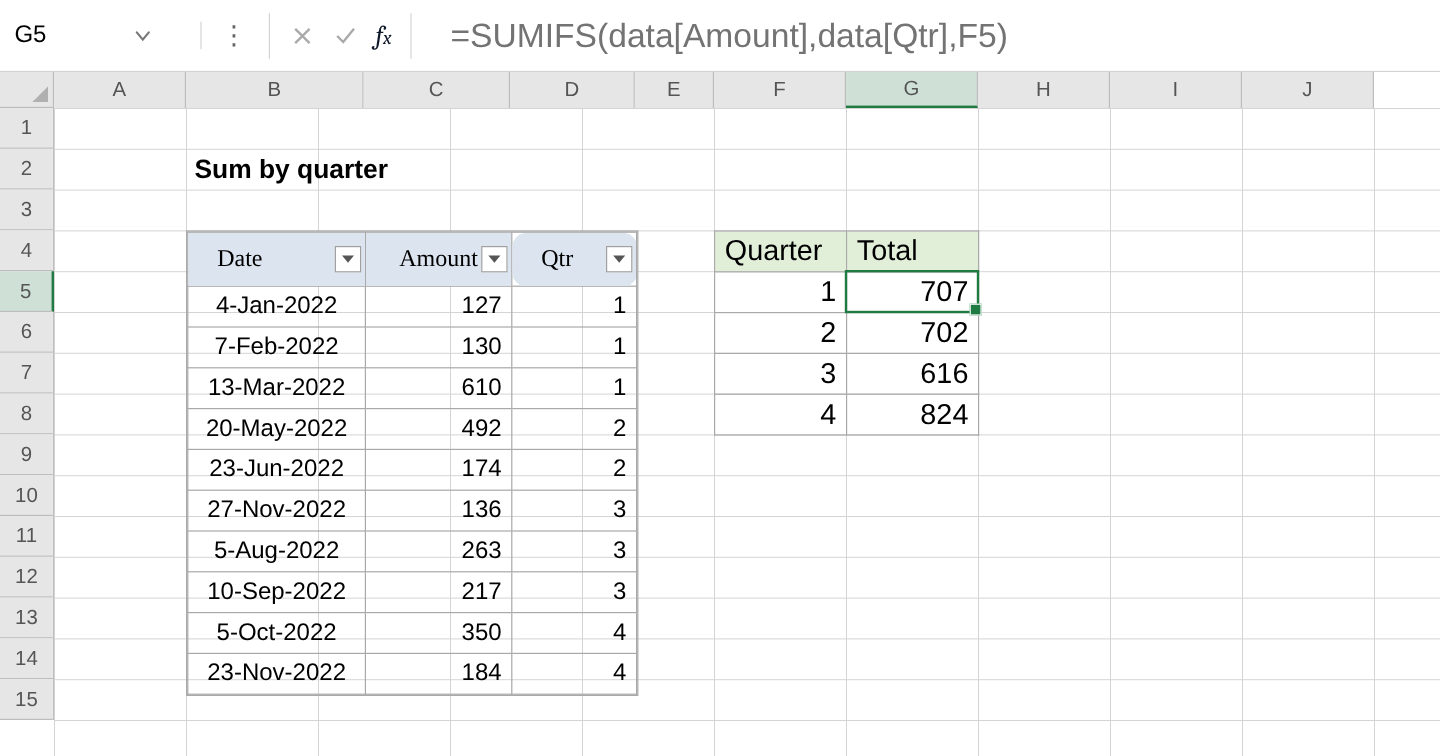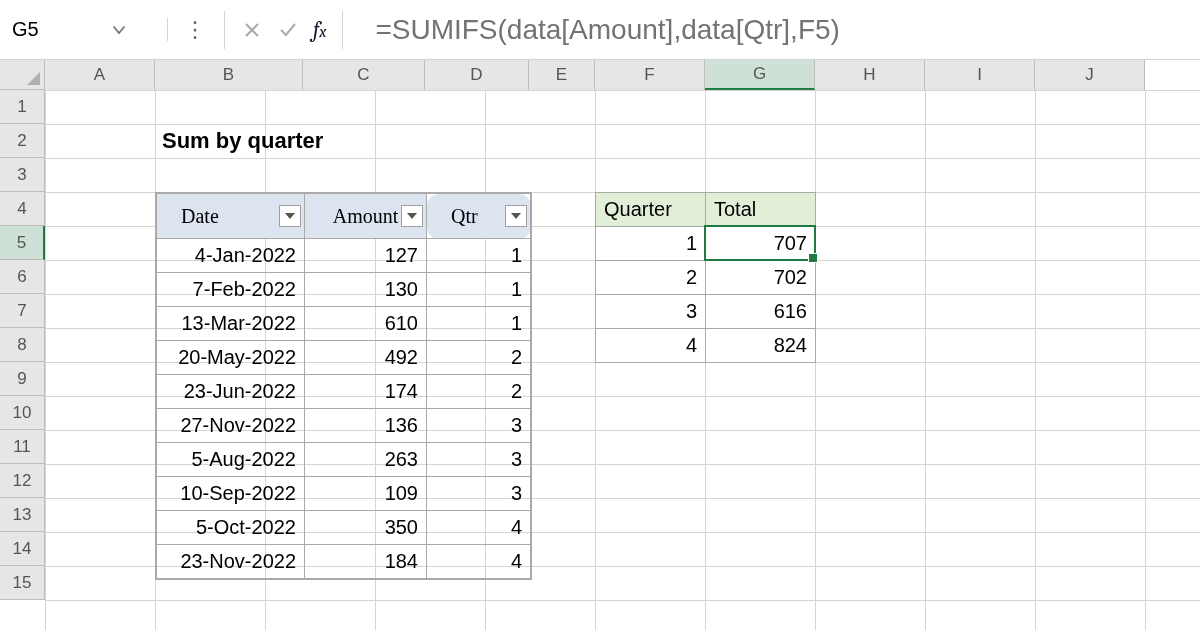--- a/index.html
+++ b/index.html
@@ -199,41 +199,41 @@
     padding:0 24px;
     border:1px solid #a9a9a9;
     position:relative;
     font-family:Liberation Serif, serif;
   }
   .data-table td{
     height:34px;
     border:1px solid #a9a9a9;
     padding:0 8px;
   }
-  .data-table .col-date{width:148px;text-align:right;}
+  .data-table .col-date{width:148px;text-align:center;}
   .data-table .col-amt{width:122px;text-align:right;}
   .data-table .col-qtr{width:104px;text-align:right;}
 
   .filter-btn{
     position:absolute;
     right:3px;top:50%;
     transform:translateY(-50%);
     width:22px;height:22px;
     border:1px solid #a0a0a0;
     background:#fff;
     display:flex;align-items:center;justify-content:center;
   }
   .filter-btn svg{display:block;}
 
   
   .summary-table{
     position:absolute;
     top:102px;
     left:550px;    
-    font-size:20px;
+    font-size:24px;
   }
   .summary-table table{border-collapse:collapse;}
   .summary-table th{
     background:var(--summary-header-bg);
     font-weight:normal;
     text-align:left;
     height:34px;
     width:110px;
     padding:0 8px;
     border:1px solid #a9a9a9;
@@ -396,21 +396,21 @@
               <td class="col-amt">136</td>
               <td class="col-qtr">3</td>
             </tr>
             <tr>
               <td class="col-date">5-Aug-2022</td>
               <td class="col-amt">263</td>
               <td class="col-qtr">3</td>
             </tr>
             <tr>
               <td class="col-date">10-Sep-2022</td>
-              <td class="col-amt">109</td>
+              <td class="col-amt">217</td>
               <td class="col-qtr">3</td>
             </tr>
             <tr>
               <td class="col-date">5-Oct-2022</td>
               <td class="col-amt">350</td>
               <td class="col-qtr">4</td>
             </tr>
             <tr>
               <td class="col-date">23-Nov-2022</td>
               <td class="col-amt">184</td>

